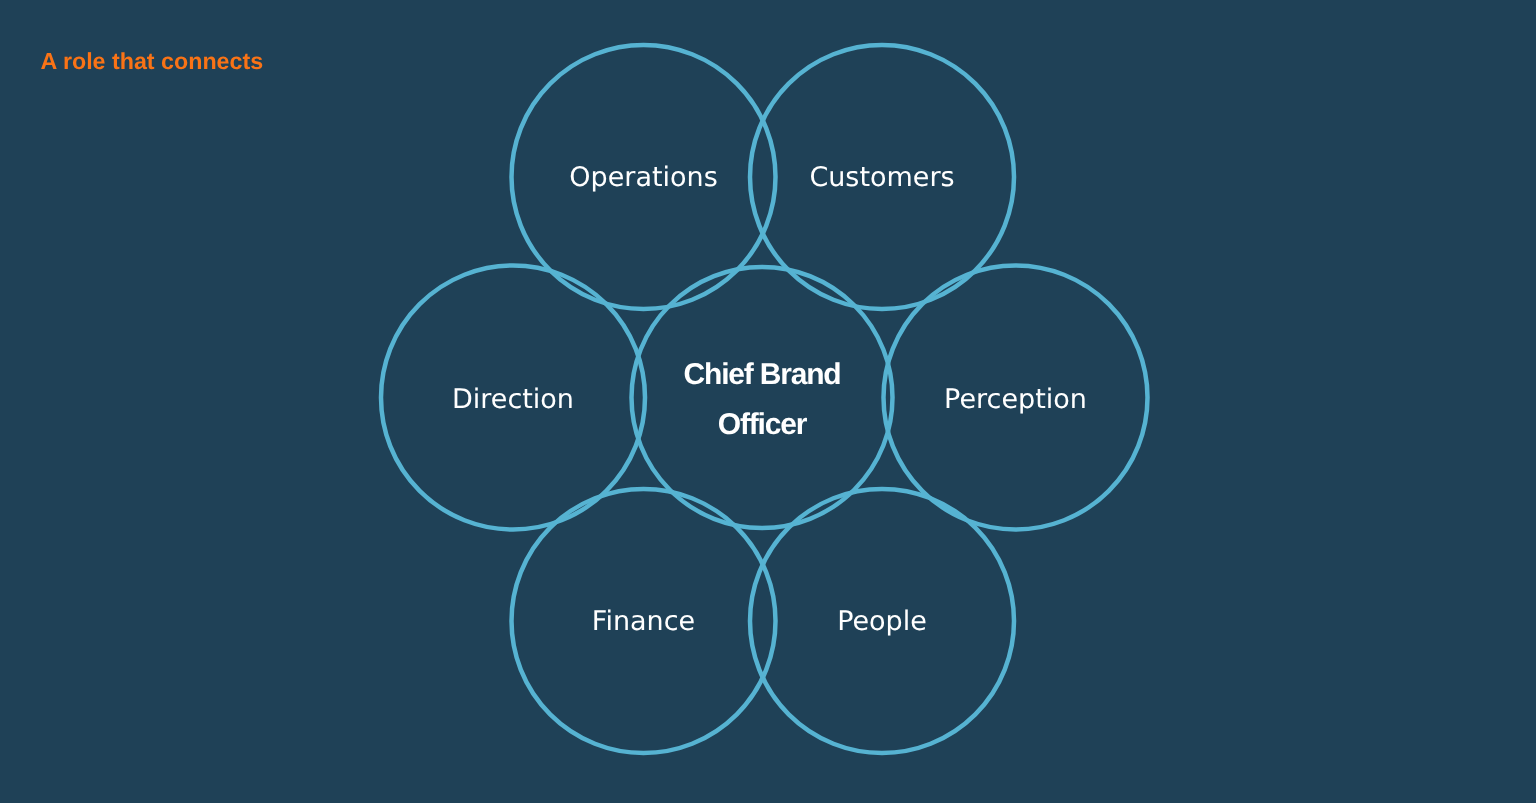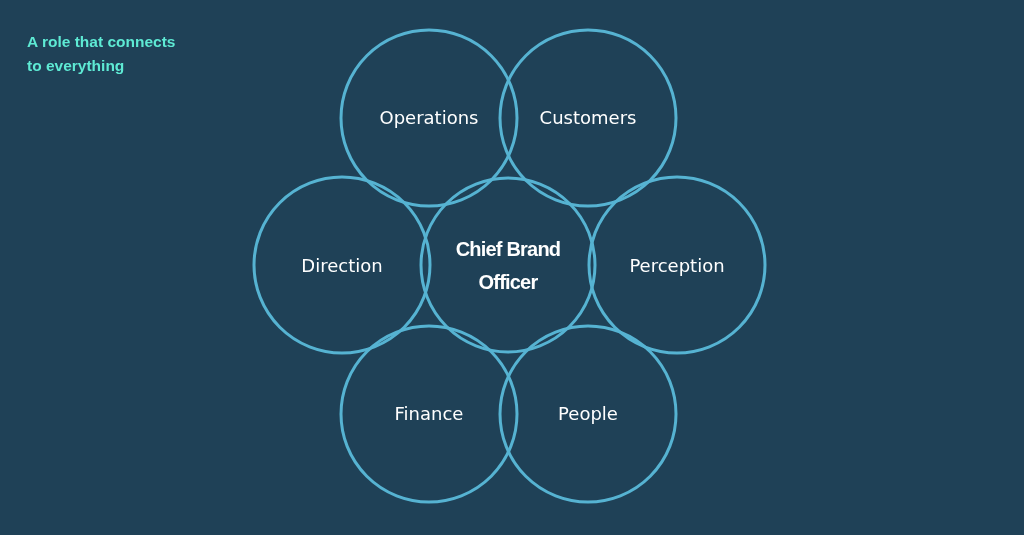--- a/index.html
+++ b/index.html
@@ -1,27 +1,26 @@
 <!DOCTYPE html>
 <html><head>
 <meta charset="utf-8">
 <style>
   html, body { margin:0; padding:0; }
   body { width:1024px; height:535px; background:#1f4157; position:relative; overflow:hidden; font-family:"Liberation Sans", sans-serif; }
-  .heading { position:absolute; left:27px; top:30px; color:#5eead4; font-weight:bold; font-size:15.5px; line-height:24px; width:200px; }
+  .heading { position:absolute; left:27px; top:30px; color:#f97316; font-weight:bold; font-size:15.5px; line-height:24px; width:200px; }
   svg { position:absolute; left:0; top:0; }
   .lbl { font-family:"DejaVu Sans", sans-serif; fill:#ffffff; font-size:18px; }
   .center-lbl { font-family:"Liberation Sans", sans-serif; fill:#ffffff; font-size:20px; font-weight:bold; letter-spacing:-0.8px; }
 </style>
 </head>
 <body>
 
 <div class="heading">
   <div>A role that connects</div>
-  <div>to everything</div>
 </div>
 
 <svg width="1024" height="535" viewBox="0 0 1024 535">
   <g fill="none" stroke="#56b3d2" stroke-width="3">
     <circle cx="429" cy="118" r="88"></circle>
     <circle cx="588" cy="118" r="88"></circle>
     <circle cx="342" cy="265" r="88"></circle>
     <circle cx="508" cy="265" r="87"></circle>
     <circle cx="677" cy="265" r="88"></circle>
     <circle cx="429" cy="414" r="88"></circle>

